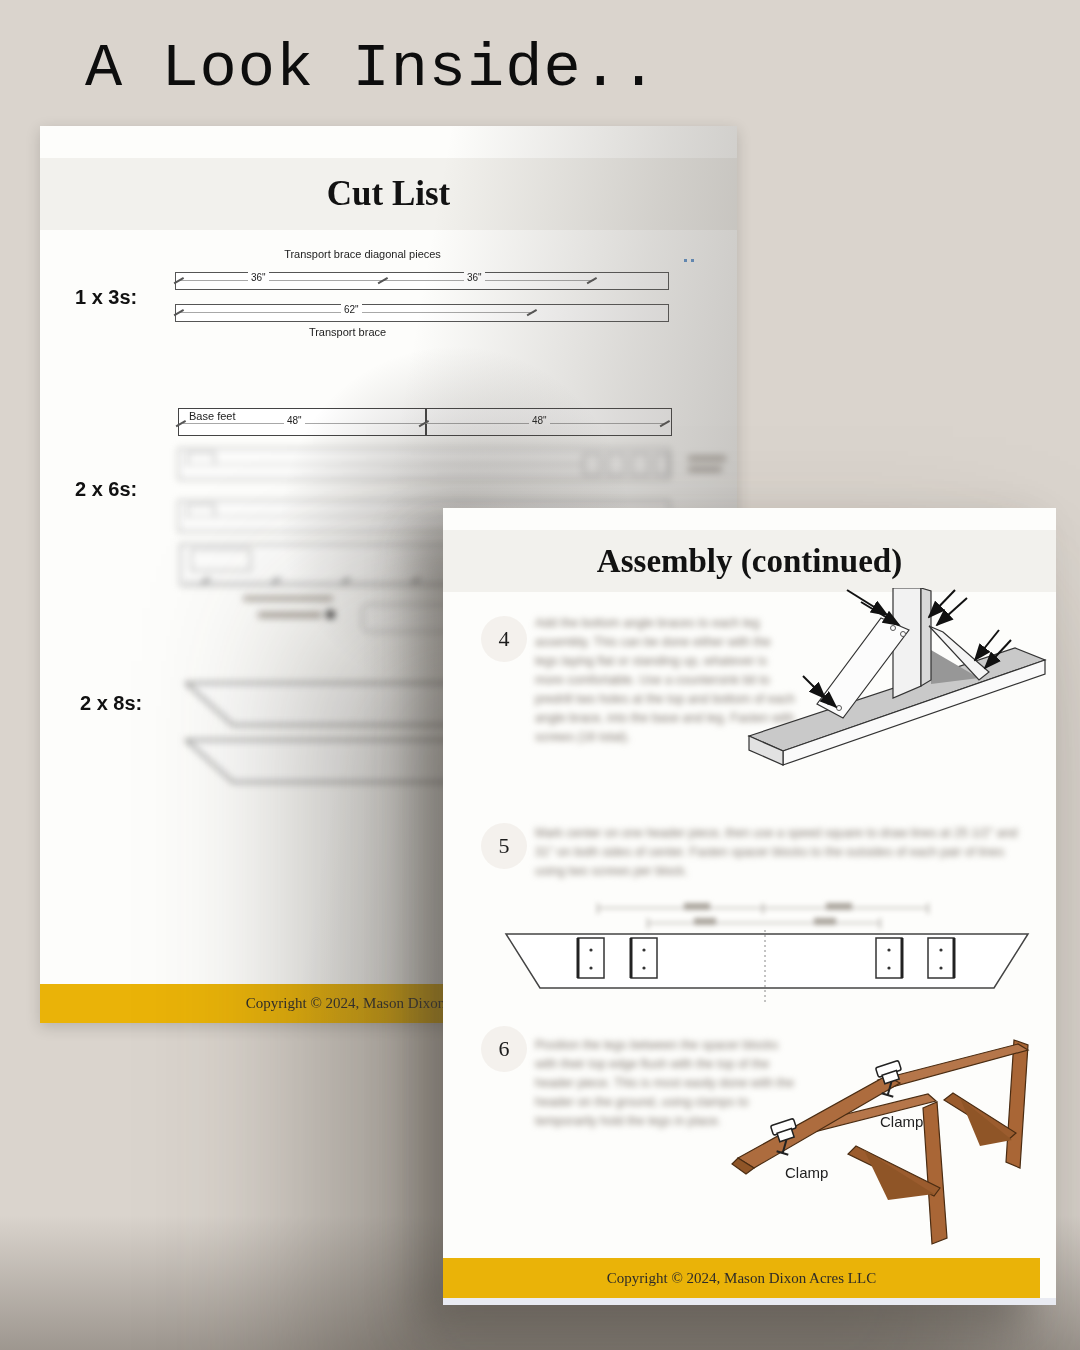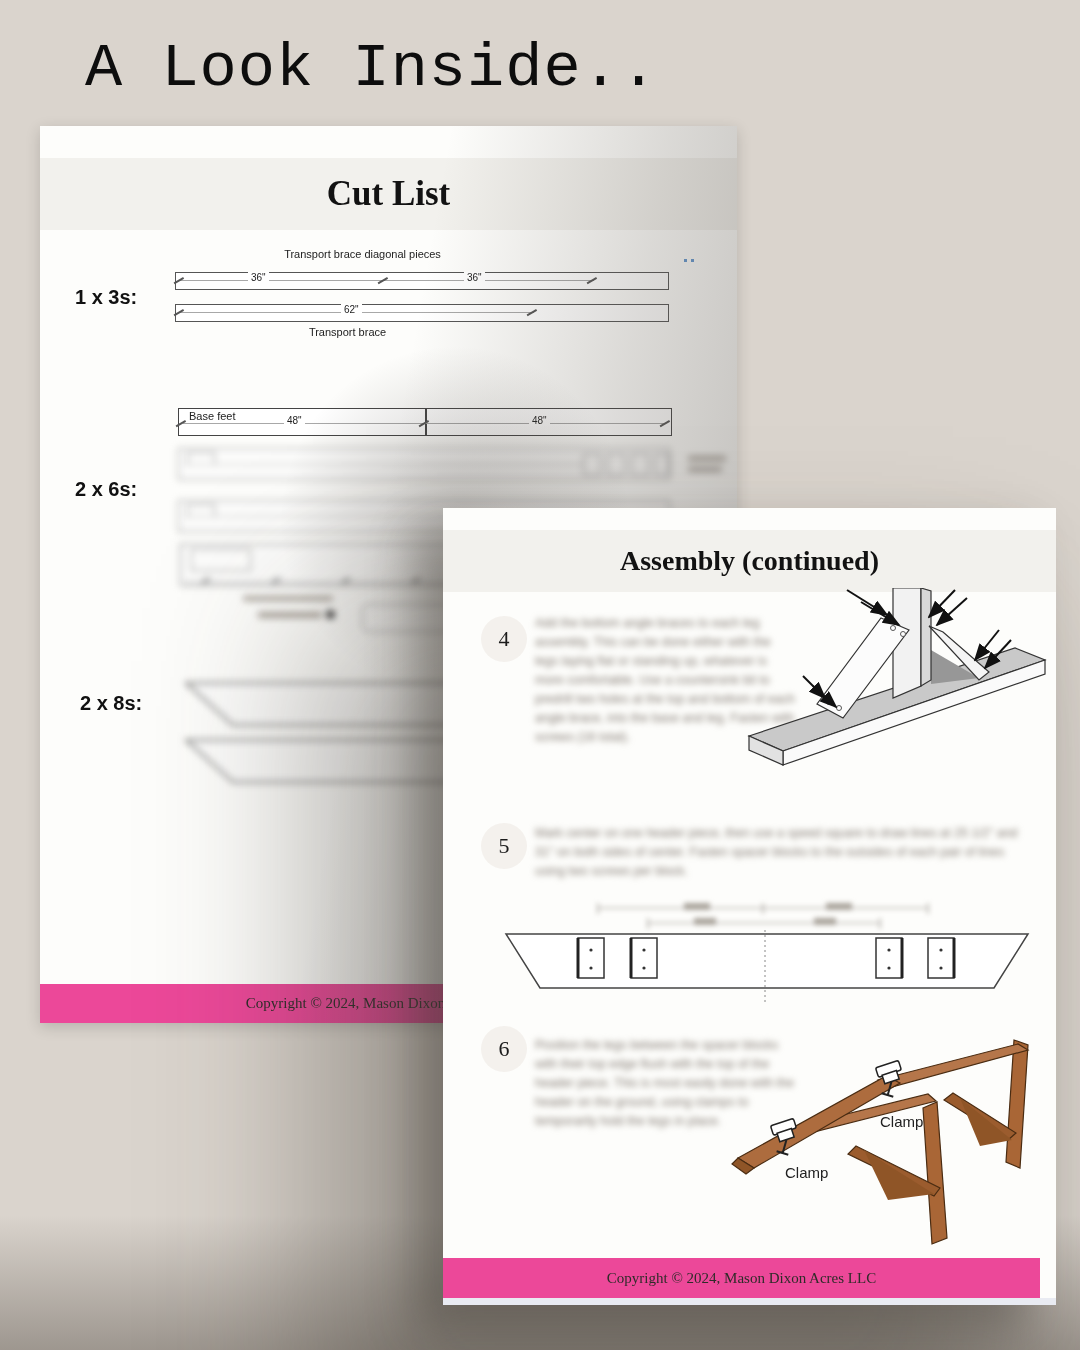--- a/index.html
+++ b/index.html
@@ -19,21 +19,21 @@
     margin-top:18px;
   }
   
   .doc-page{position:absolute;background:#fdfdfb;overflow:hidden;}
   .band{
     position:absolute;left:0;right:0;background:#f2f1ed;
     display:flex;align-items:center;justify-content:center;
     font-family:"Liberation Serif",serif;font-weight:700;color:#121212;
   }
   .footer-band{
-    position:absolute;left:0;right:16px;background:#ec4899;
+    position:absolute;left:0;right:16px;background:#eab308;
     display:flex;align-items:center;justify-content:center;
     font-family:"Liberation Serif",serif;font-size:15px;color:#2e2c29;
     white-space:nowrap;
   }
   .step-circle{
     position:absolute;width:46px;height:46px;border-radius:50%;
     background:#f4f1ed;display:flex;align-items:center;justify-content:center;
     font-family:"Liberation Serif",serif;font-size:22px;color:#1c1c1c;
   }
   .blur-text{
@@ -60,21 +60,21 @@
   .bl-box{position:absolute;border:1.5px solid #8c8c8c;background:#fcfcfb;}
   .shade-overlay{
     position:absolute;inset:0;pointer-events:none;
     background:
       radial-gradient(circle 250px at 415px 395px, rgba(70,64,58,0.30), rgba(70,64,58,0) 70%),
       linear-gradient(100deg, rgba(0,0,0,0) 48%, rgba(96,89,82,0.22) 74%, rgba(84,78,72,0.38) 100%);
   }
   
   #assembly-page{left:443px;top:508px;width:613px;height:797px;z-index:3;
     box-shadow:-28px 24px 42px rgba(60,54,48,0.40), -90px 140px 150px 40px rgba(60,54,48,0.38);}
-  #assembly-page .band{top:22px;height:62px;font-size:28px;}
+  #assembly-page .band{top:22px;height:62px;font-size:33px;}
   #assembly-page .footer-band{top:750px;height:40px;}
   .page-edge{position:absolute;left:0;right:0;bottom:0;height:7px;background:#e9ebf2;}
   .clamp-label{position:absolute;font-size:15px;color:#222;}
   svg{display:block;}
   .illus{position:absolute;}
 </style>
 </head>
 <body>
 
 <div class="bg-vignette"></div>

